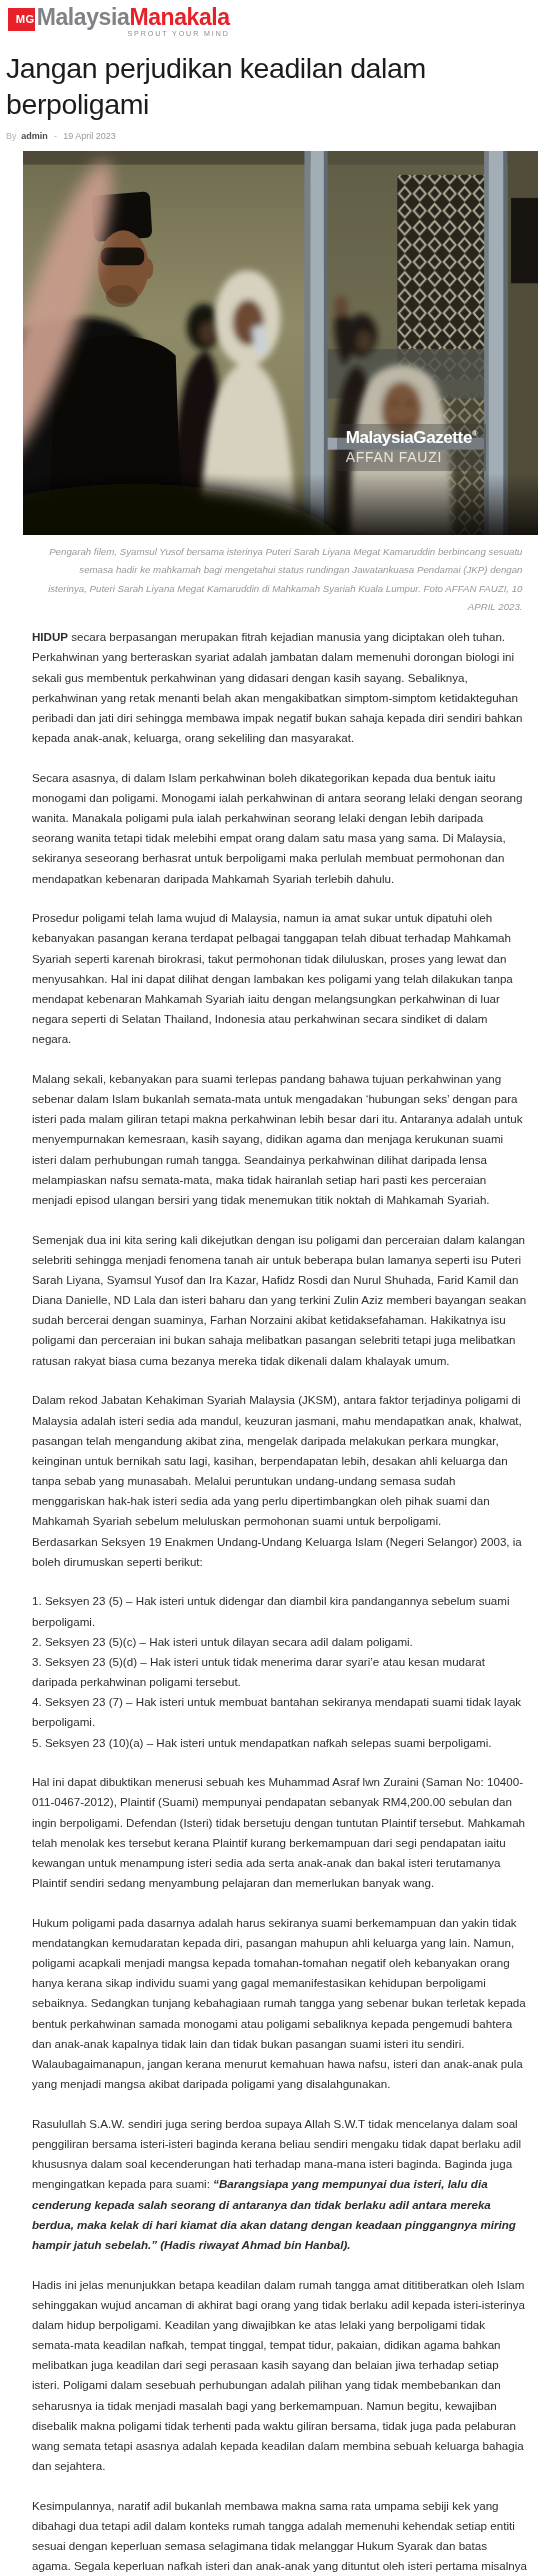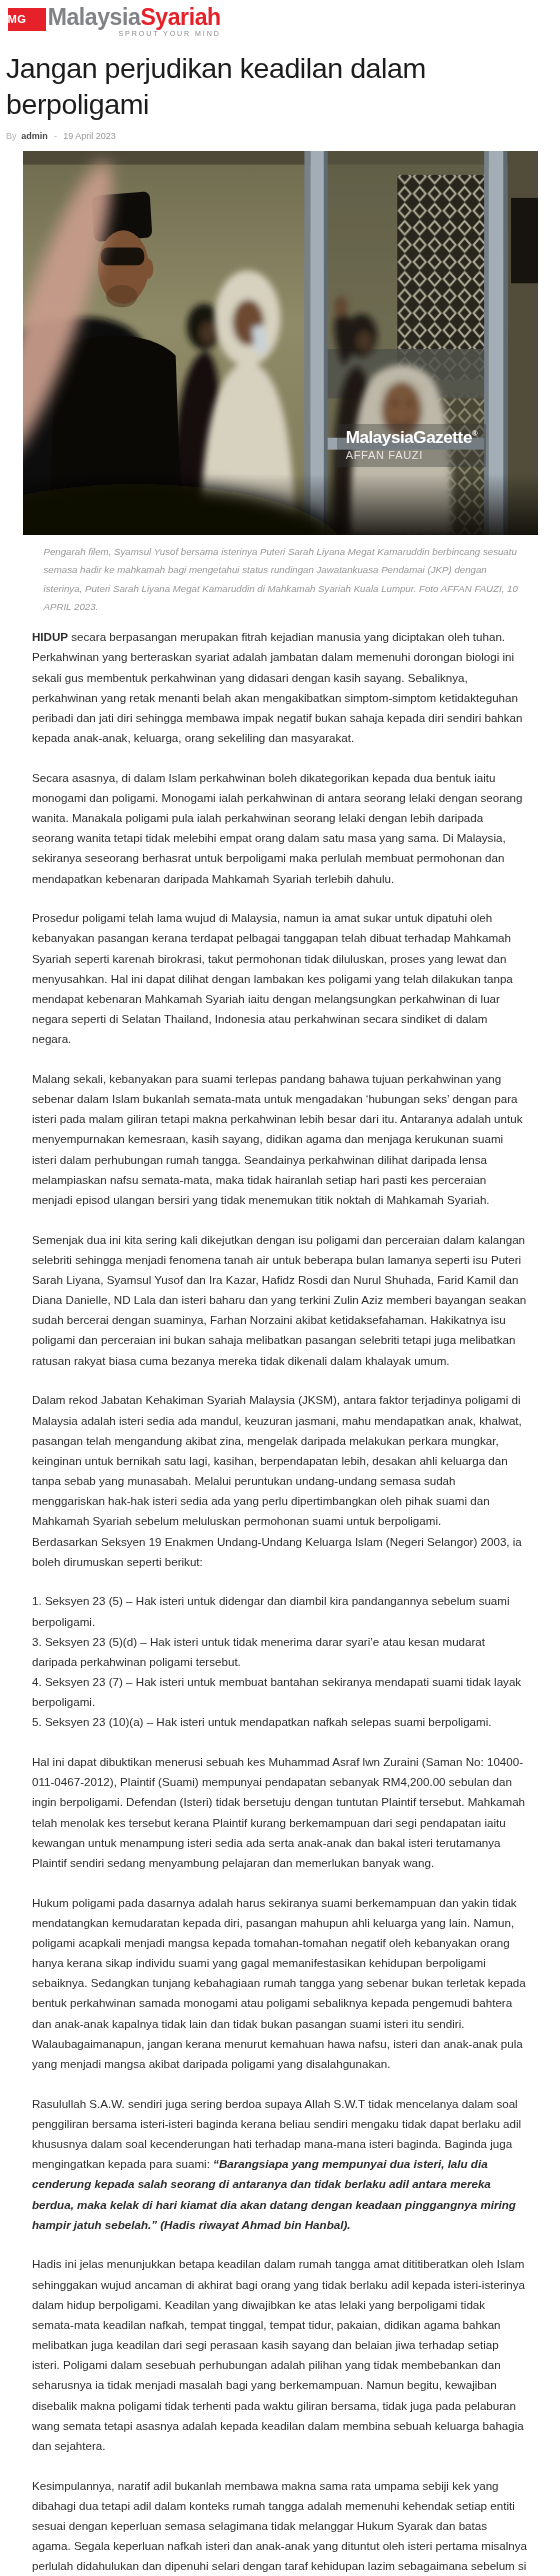--- a/index.html
+++ b/index.html
@@ -8,22 +8,22 @@
     background:#ffffff;
     font-family:"Liberation Sans", sans-serif;
     -webkit-font-smoothing:antialiased;
   }
   .page { padding:0 6px; }
 
   
   header { padding-top:6px; }
   .logo { display:inline-flex; align-items:flex-start; text-decoration:none; cursor:pointer; }
   .logo-box {
-    width:38px; height:23px; background:#e62129; color:#fff;
-    display:flex; align-items:center; justify-content:flex-start;
+    width:27px; height:23px; background:#e62129; color:#fff;
+    display:flex; align-items:center; justify-content:flex-end;
     font-weight:bold; font-size:11.2px; letter-spacing:0.4px; margin:1.5px 2.2px 0 1.5px;
   }
   .logo-word { display:flex; flex-direction:column; align-items:flex-end; line-height:1; }
   .word-line { font-size:23px; font-weight:bold; letter-spacing:-0.4px; }
   .malaysia { color:#808285; }
   .gazette  { color:#e62129; }
   .tagline  { font-size:7.1px; color:#8a8d90; letter-spacing:1.9px; font-weight:normal; margin-top:1.5px; }
 
   
   h1 {
@@ -40,24 +40,24 @@
   figure { margin:10.5px 10.5px 0 16.5px; }
   .photo { position:relative; width:515px; height:384px; overflow:hidden; background:#a21caf; }
   .photo svg { display:block; }
   .watermark {
     position:absolute; left:61%; top:71%;
     display:flex; flex-direction:column;
     background:rgba(55,55,55,0.38); padding:4.5px 9px 5.2px;
   }
   .wm-main { color:#ffffff; font-weight:bold; font-size:17px; letter-spacing:-0.4px; line-height:1.1; }
   .wm-main .reg { font-size:7.5px; vertical-align:super; }
-  .wm-credit { color:rgba(255,255,255,0.78); font-size:11px; letter-spacing:0.7px; margin-top:2.2px; }
+  .wm-credit { color:rgba(255,255,255,0.78); font-size:14px; letter-spacing:0.7px; margin-top:2.2px; }
   figcaption {
     font-style:italic; color:#999; font-size:9.7px; line-height:1.9;
-    text-align:left; padding:7.5px 21px 0;
+    text-align:right; padding:7.5px 21px 0;
   }
 
   
   .article-body { padding:10.5px 26px 0; }
   .article-body p {
     font-size:11.6px; line-height:1.74; color:#2e2e2e;
     margin:0 0 19.5px;
   }
   .article-body p.tight { margin-bottom:0; }
   .lead { font-weight:bold; }
@@ -70,21 +70,21 @@
 
 <div class="page">
 
   <header>
     <a class="logo">
       <span class="logo-box">
           <span>MG</span>
         </span>
       <span class="logo-word">
         <span class="word-line">
-          <span class="malaysia">Malaysia</span><span class="gazette">Syariah</span>
+          <span class="malaysia">Malaysia</span><span class="gazette">Manakala</span>
         </span>
         <span class="tagline">SPROUT YOUR MIND</span>
       </span>
     </a>
   </header>
 
   <h1>Jangan perjudikan keadilan dalam berpoligami</h1>
 
   <div class="byline">
     <span>By</span>
@@ -199,20 +199,21 @@
   <div class="article-body">
     <p><strong class="lead">HIDUP</strong><span> secara berpasangan merupakan fitrah kejadian manusia yang diciptakan oleh tuhan. Perkahwinan yang berteraskan syariat adalah jambatan dalam memenuhi dorongan biologi ini sekali gus membentuk perkahwinan yang didasari dengan kasih sayang. Sebaliknya, perkahwinan yang retak menanti belah akan mengakibatkan simptom-simptom ketidakteguhan peribadi dan jati diri sehingga membawa impak negatif bukan sahaja kepada diri sendiri bahkan kepada anak-anak, keluarga, orang sekeliling dan masyarakat.</span></p>
     <p>Secara asasnya, di dalam Islam perkahwinan boleh dikategorikan kepada dua bentuk iaitu monogami dan poligami. Monogami ialah perkahwinan di antara seorang lelaki dengan seorang wanita. Manakala poligami pula ialah perkahwinan seorang lelaki dengan lebih daripada seorang wanita tetapi tidak melebihi empat orang dalam satu masa yang sama. Di Malaysia, sekiranya seseorang berhasrat untuk berpoligami maka perlulah membuat permohonan dan mendapatkan kebenaran daripada Mahkamah Syariah terlebih dahulu.</p>
     <p>Prosedur poligami telah lama wujud di Malaysia, namun ia amat sukar untuk dipatuhi oleh kebanyakan pasangan kerana terdapat pelbagai tanggapan telah dibuat terhadap Mahkamah Syariah seperti karenah birokrasi, takut permohonan tidak diluluskan, proses yang lewat dan menyusahkan. Hal ini dapat dilihat dengan lambakan kes poligami yang telah dilakukan tanpa mendapat kebenaran Mahkamah Syariah iaitu dengan melangsungkan perkahwinan di luar negara seperti di Selatan Thailand, Indonesia atau perkahwinan secara sindiket di dalam negara.</p>
     <p>Malang sekali, kebanyakan para suami terlepas pandang bahawa tujuan perkahwinan yang sebenar dalam Islam bukanlah semata-mata untuk mengadakan ‘hubungan seks’ dengan para isteri pada malam giliran tetapi makna perkahwinan lebih besar dari itu. Antaranya adalah untuk menyempurnakan kemesraan, kasih sayang, didikan agama dan menjaga kerukunan suami isteri dalam perhubungan rumah tangga. Seandainya perkahwinan dilihat daripada lensa melampiaskan nafsu semata-mata, maka tidak hairanlah setiap hari pasti kes perceraian menjadi episod ulangan bersiri yang tidak menemukan titik noktah di Mahkamah Syariah.</p>
     <p>Semenjak dua ini kita sering kali dikejutkan dengan isu poligami dan perceraian dalam kalangan selebriti sehingga menjadi fenomena tanah air untuk beberapa bulan lamanya seperti isu Puteri Sarah Liyana, Syamsul Yusof dan Ira Kazar, Hafidz Rosdi dan Nurul Shuhada, Farid Kamil dan Diana Danielle, ND Lala dan isteri baharu dan yang terkini Zulin Aziz memberi bayangan seakan sudah bercerai dengan suaminya, Farhan Norzaini akibat ketidaksefahaman. Hakikatnya isu poligami dan perceraian ini bukan sahaja melibatkan pasangan selebriti tetapi juga melibatkan ratusan rakyat biasa cuma bezanya mereka tidak dikenali dalam khalayak umum.</p>
     <p class="tight">Dalam rekod Jabatan Kehakiman Syariah Malaysia (JKSM), antara faktor terjadinya poligami di Malaysia adalah isteri sedia ada mandul, keuzuran jasmani, mahu mendapatkan anak, khalwat, pasangan telah mengandung akibat zina, mengelak daripada melakukan perkara mungkar, keinginan untuk bernikah satu lagi, kasihan, berpendapatan lebih, desakan ahli keluarga dan tanpa sebab yang munasabah. Melalui peruntukan undang-undang semasa sudah menggariskan hak-hak isteri sedia ada yang perlu dipertimbangkan oleh pihak suami dan Mahkamah Syariah sebelum meluluskan permohonan suami untuk berpoligami.</p>
     <p>Berdasarkan Seksyen 19 Enakmen Undang-Undang Keluarga Islam (Negeri Selangor) 2003, ia boleh dirumuskan seperti berikut:</p>
     <div class="law-list">
       <p>1. Seksyen 23 (5) – Hak isteri untuk didengar dan diambil kira pandangannya sebelum suami berpoligami.</p>
+      <p>2. Seksyen 23 (5)(c) – Hak isteri untuk dilayan secara adil dalam poligami.</p>
       <p>3. Seksyen 23 (5)(d) – Hak isteri untuk tidak menerima darar syari’e atau kesan mudarat daripada perkahwinan poligami tersebut.</p>
       <p>4. Seksyen 23 (7) – Hak isteri untuk membuat bantahan sekiranya mendapati suami tidak layak berpoligami.</p>
       <p>5. Seksyen 23 (10)(a) – Hak isteri untuk mendapatkan nafkah selepas suami berpoligami.</p>
     </div>
     <p>Hal ini dapat dibuktikan menerusi sebuah kes Muhammad Asraf lwn Zuraini (Saman No: 10400-011-0467-2012), Plaintif (Suami) mempunyai pendapatan sebanyak RM4,200.00 sebulan dan ingin berpoligami. Defendan (Isteri) tidak bersetuju dengan tuntutan Plaintif tersebut. Mahkamah telah menolak kes tersebut kerana Plaintif kurang berkemampuan dari segi pendapatan iaitu kewangan untuk menampung isteri sedia ada serta anak-anak dan bakal isteri terutamanya Plaintif sendiri sedang menyambung pelajaran dan memerlukan banyak wang.</p>
     <p>Hukum poligami pada dasarnya adalah harus sekiranya suami berkemampuan dan yakin tidak mendatangkan kemudaratan kepada diri, pasangan mahupun ahli keluarga yang lain. Namun, poligami acapkali menjadi mangsa kepada tomahan-tomahan negatif oleh kebanyakan orang hanya kerana sikap individu suami yang gagal memanifestasikan kehidupan berpoligami sebaiknya. Sedangkan tunjang kebahagiaan rumah tangga yang sebenar bukan terletak kepada bentuk perkahwinan samada monogami atau poligami sebaliknya kepada pengemudi bahtera dan anak-anak kapalnya tidak lain dan tidak bukan pasangan suami isteri itu sendiri. Walaubagaimanapun, jangan kerana menurut kemahuan hawa nafsu, isteri dan anak-anak pula yang menjadi mangsa akibat daripada poligami yang disalahgunakan.</p>
     <p><span>Rasulullah S.A.W. sendiri juga sering berdoa supaya Allah S.W.T tidak mencelanya dalam soal penggiliran bersama isteri-isteri baginda kerana beliau sendiri mengaku tidak dapat berlaku adil khususnya dalam soal kecenderungan hati terhadap mana-mana isteri baginda. Baginda juga mengingatkan kepada para suami: </span><em class="quote">“Barangsiapa yang mempunyai dua isteri, lalu dia cenderung kepada salah seorang di antaranya dan tidak berlaku adil antara mereka berdua, maka kelak di hari kiamat dia akan datang dengan keadaan pinggangnya miring hampir jatuh sebelah.” (Hadis riwayat Ahmad bin Hanbal).</em></p>
     <p>Hadis ini jelas menunjukkan betapa keadilan dalam rumah tangga amat dititiberatkan oleh Islam sehinggakan wujud ancaman di akhirat bagi orang yang tidak berlaku adil kepada isteri-isterinya dalam hidup berpoligami. Keadilan yang diwajibkan ke atas lelaki yang berpoligami tidak semata-mata keadilan nafkah, tempat tinggal, tempat tidur, pakaian, didikan agama bahkan melibatkan juga keadilan dari segi perasaan kasih sayang dan belaian jiwa terhadap setiap isteri. Poligami dalam sesebuah perhubungan adalah pilihan yang tidak membebankan dan seharusnya ia tidak menjadi masalah bagi yang berkemampuan. Namun begitu, kewajiban disebalik makna poligami tidak terhenti pada waktu giliran bersama, tidak juga pada pelaburan wang semata tetapi asasnya adalah kepada keadilan dalam membina sebuah keluarga bahagia dan sejahtera.</p>
     <p>Kesimpulannya, naratif adil bukanlah membawa makna sama rata umpama sebiji kek yang dibahagi dua tetapi adil dalam konteks rumah tangga adalah memenuhi kehendak setiap entiti sesuai dengan keperluan semasa selagimana tidak melanggar Hukum Syarak dan batas agama. Segala keperluan nafkah isteri dan anak-anak yang dituntut oleh isteri pertama misalnya perlulah didahulukan dan dipenuhi selari dengan taraf kehidupan lazim sebagaimana sebelum si suami berpoligami. Justeru itu, hipotesis dalam hidup berpoligami adalah semakin ramai isteri dalam perhubungan, semakin bertambah tanggungan hidup yang perlu diuruskan, semakin banyak wang, masa, tenaga yang perlu dibahagikan dan semakin besar juga tanggungjawab yang perlu ditunaikan. Ingatlah, andai tanggungjawab ini gagal dipikul dengan sebaiknya, nescaya di akhirat kelak seksaan dan penyesalan akan menanti dengan penuh hiba.</p>
   </div>

